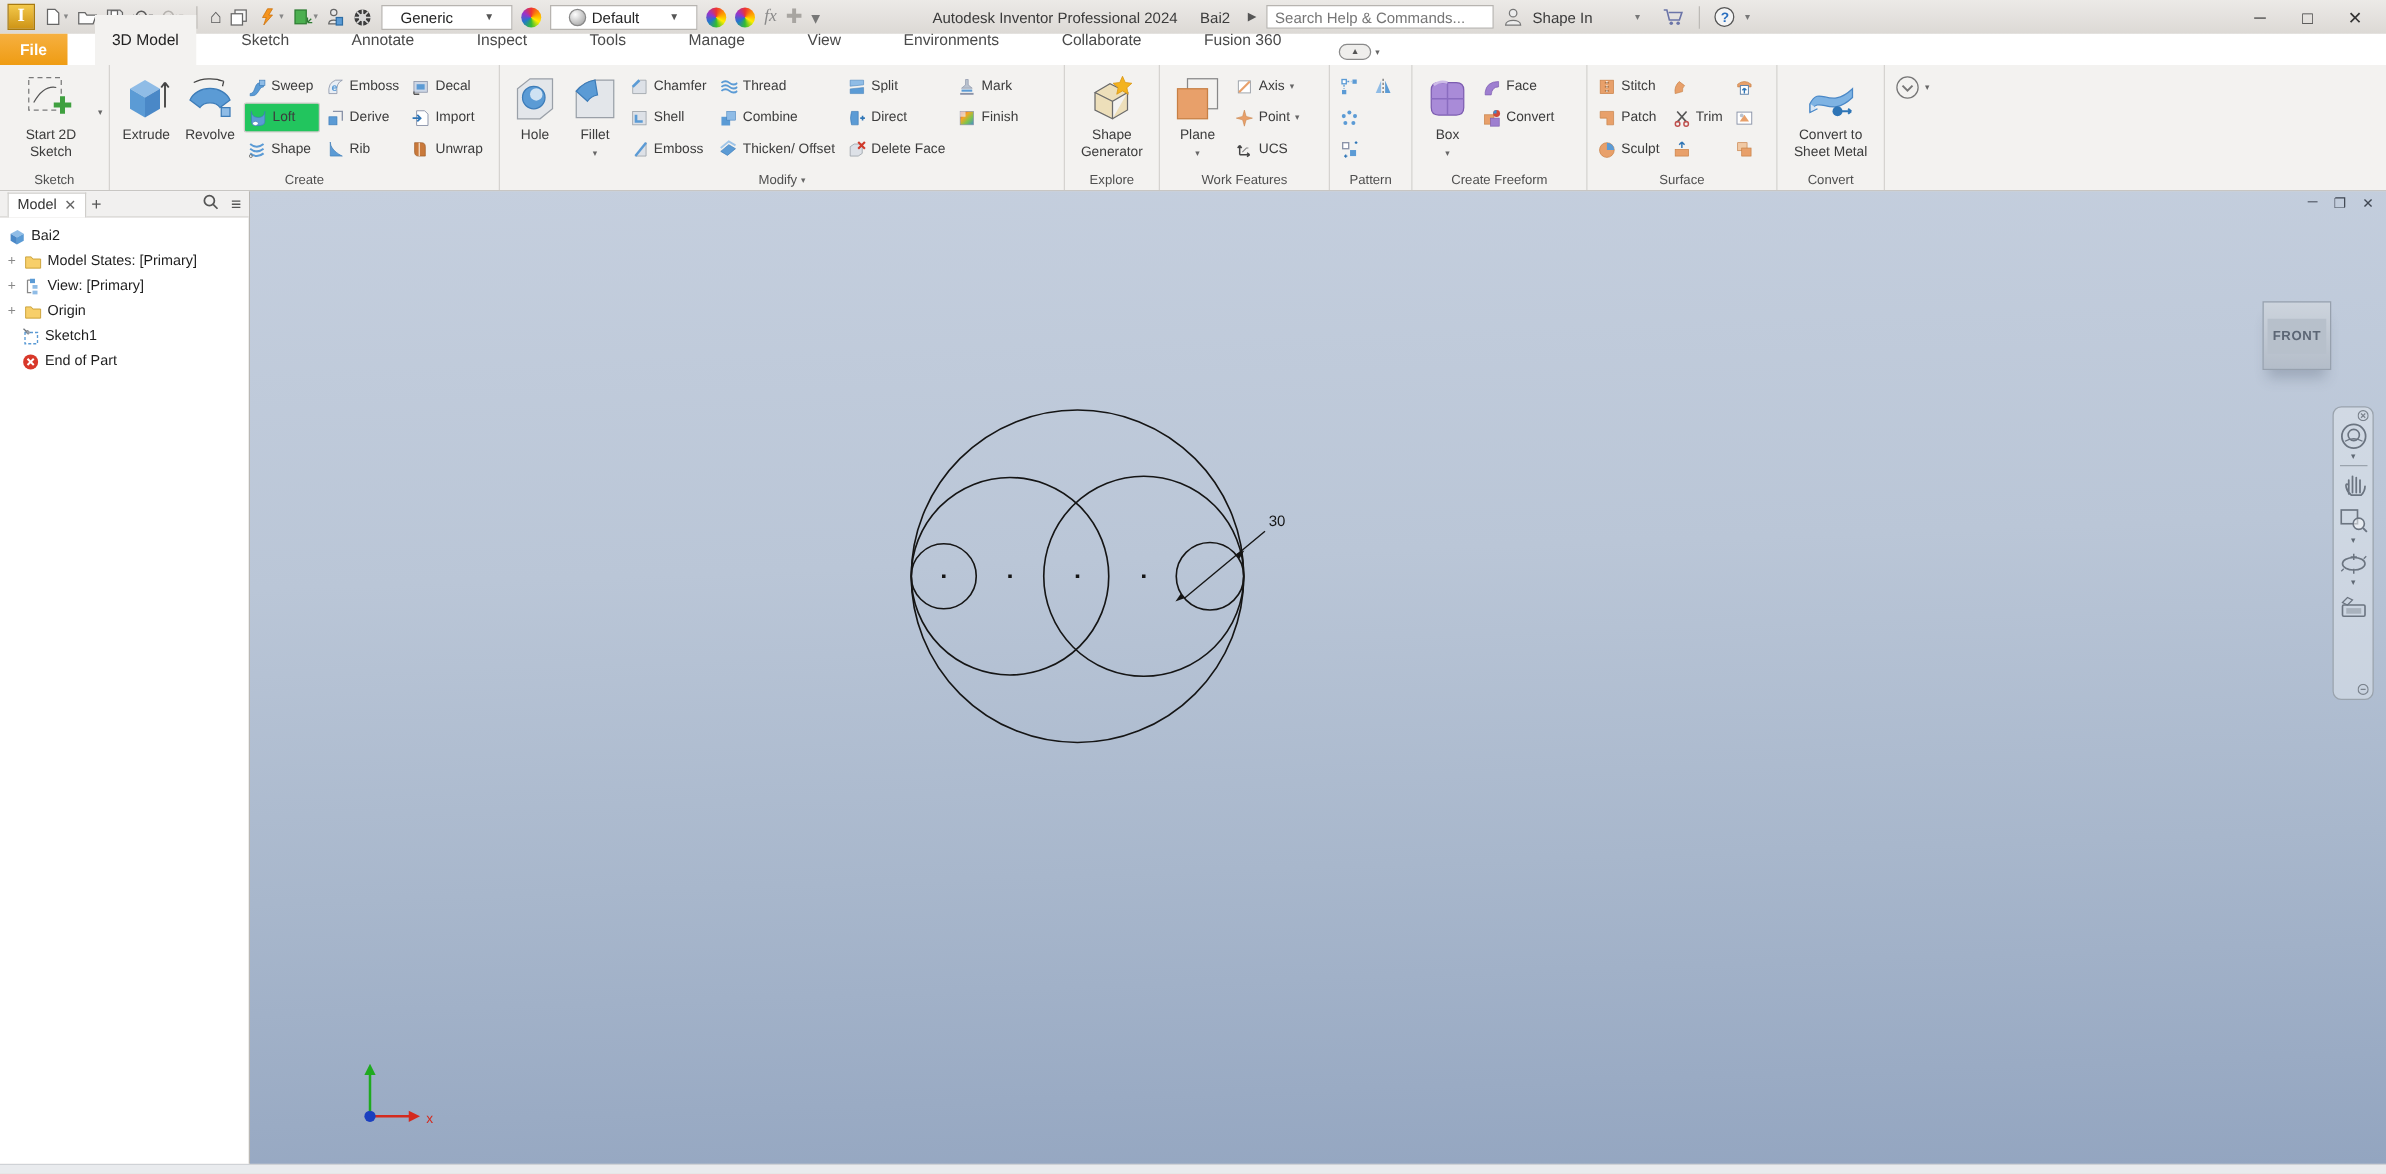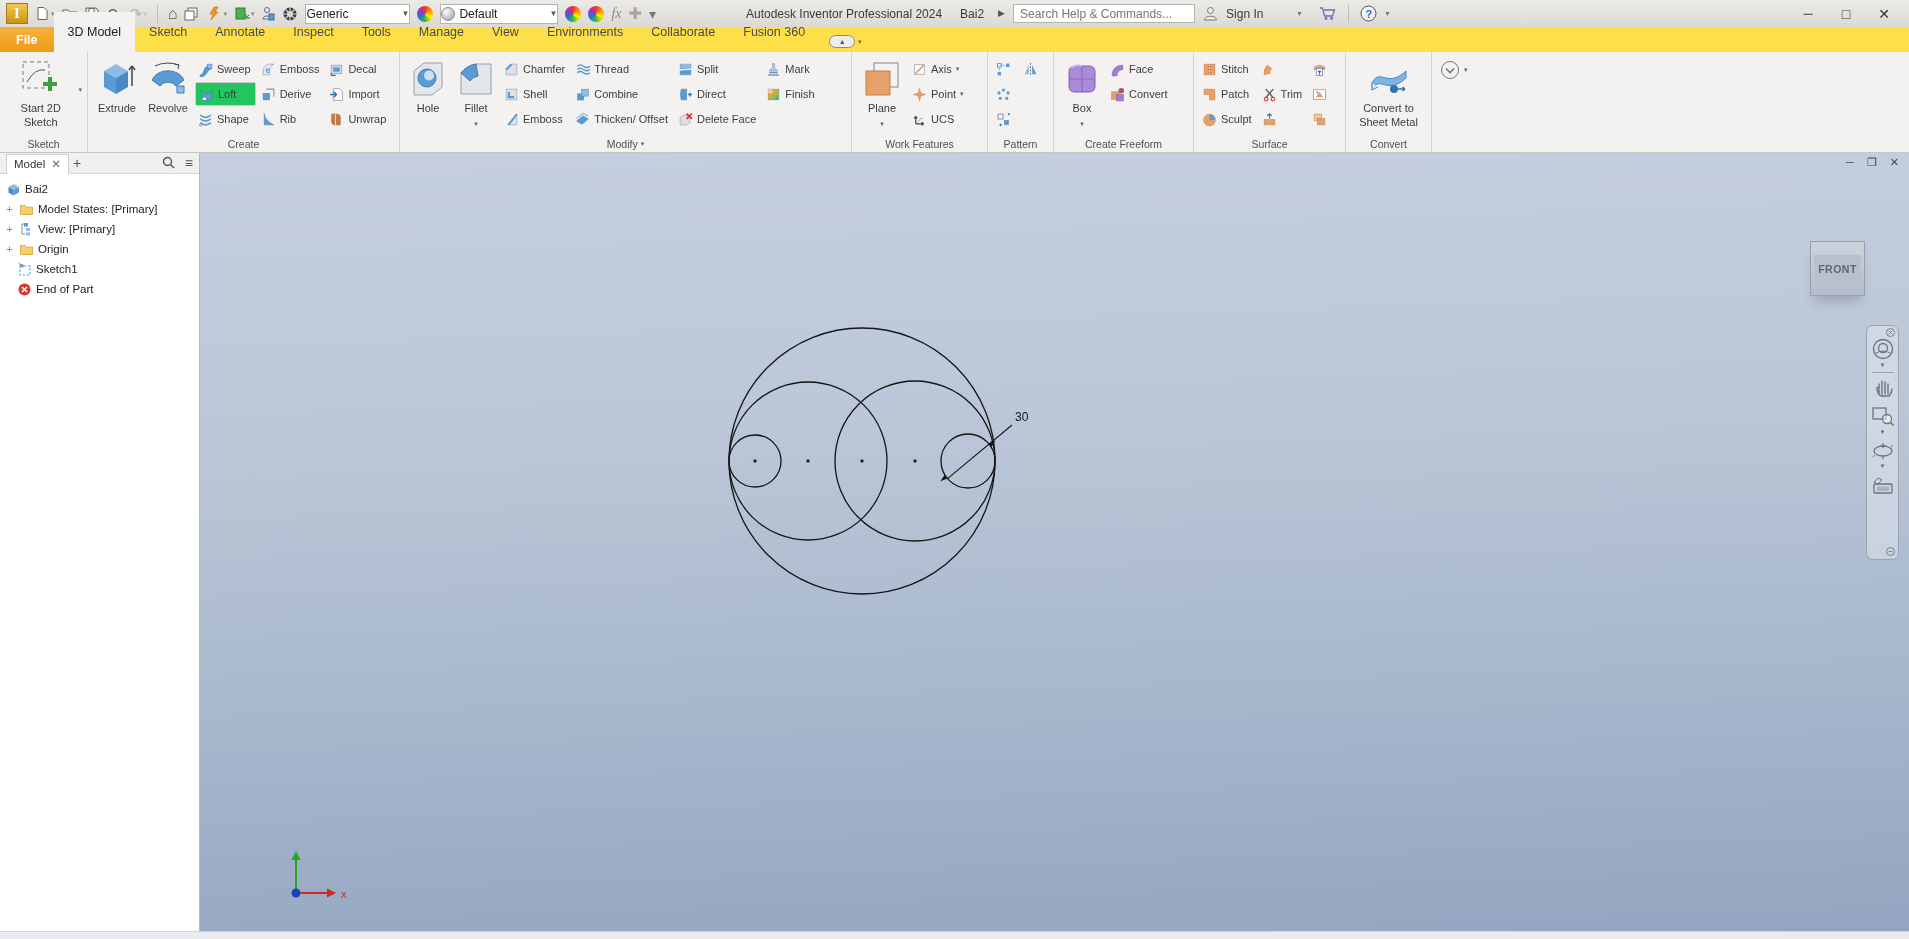--- a/index.html
+++ b/index.html
@@ -7,33 +7,33 @@
   .app { position:relative; width:1909px; height:939px; background:#d6d3cf; }
 
   
   .titlebar { height:27px; background:linear-gradient(#eceae7,#dcd9d5); display:flex; align-items:center; padding:0 6px; font-size:12px; color:#333; }
   .qat { display:flex; align-items:center; gap:7px; }
   .logo { width:22px; height:21px; background:linear-gradient(#f3c84a,#ce9416); border:1px solid #a87a10; color:#fff; font-family:"Liberation Serif",serif; font-weight:bold; font-size:15px; display:flex; align-items:center; justify-content:center; }
   .qicon { color:#5a5a5a; font-size:14px; line-height:1; display:inline-flex; align-items:center; cursor:default; }
   .qicon svg { display:block; }
   .qsep { width:1px; height:18px; background:#bdbab6; margin:0 3px; }
   .mini-caret { font-size:7px; color:#888; margin-left:1px; }
-  .dropfield { display:flex; align-items:center; background:#fff; border:1px solid #b7b4b0; height:20px; padding:0 0; width:105px; font-size:12px; color:#222; }
+  .dropfield { display:flex; align-items:center; background:#fff; border:1px solid #b7b4b0; height:20px; padding:0 14px; width:105px; font-size:12px; color:#222; }
   .dropfield .cartxt { flex:1; }
   .dropfield .dcaret { font-size:8px; color:#555; }
   .cwheel { width:16px; height:16px; border-radius:50%; background:conic-gradient(#e33,#f90,#fe0,#3b3,#27c,#93c,#e33); }
   .sphere { width:14px; height:14px; border-radius:50%; background:radial-gradient(circle at 35% 30%,#fdfdfd,#9a9a9a); border:1px solid #888; }
   .title-center { display:flex; align-items:center; gap:18px; margin-left:90px; color:#3a3a3a; }
   .title-right { display:flex; align-items:center; margin-left:14px; gap:8px; }
   .searchbox { width:182px; height:19px; border:1px solid #b7b4b0; background:#fff; font-size:12px; padding:0 6px; color:#555; font-family:"Liberation Sans",sans-serif; }
   .winbtns { display:flex; align-items:center; gap:0; margin-left:auto; }
   .winbtn { width:38px; text-align:center; font-size:13px; color:#333; }
 
   
-  .tabbar { height:25px; background:#fde047; display:flex; align-items:flex-end; padding-left:0; }
+  .tabbar { height:25px; background:#ffffff; display:flex; align-items:flex-end; padding-left:0;gap:22px; }
   .rtab { padding:20px 14px; font-size:12.5px; color:#4a4a4a; height:25px; display:flex; align-items:center; }
   .rtab.file { background:linear-gradient(#f6b040,#ef9c13); color:#fff; font-weight:bold; padding:4px 16px; }
   .rtab.active { background:#f3f2f0; color:#222; }
   .ribbon-pill { margin-left:10px; display:flex; align-items:center; gap:3px; margin-bottom:4px; }
   .pillbox { width:26px; height:13px; border:1px solid #8a8a8a; border-radius:7px; display:flex; align-items:center; justify-content:center; font-size:7px; color:#555; background:#efeeec; }
 
   
   .ribbon { height:101px; background:#f3f2f0; border-bottom:1px solid #c8c6c3; display:flex; }
   .panel { display:flex; flex-direction:column; border-right:1px solid #d5d3d0; }
   .panel-body { flex:1; display:flex; align-items:flex-start; padding:4px 5px 0 5px; gap:2px; }
@@ -167,21 +167,21 @@
     </div>
     <div class="title-right">
       <span class="qicon" style="font-size:9px;color:#555">▶</span>
       <input class="searchbox" placeholder="Search Help &amp; Commands..." style="">
       <span class="qicon">
           <svg width="15" height="15">
             <circle cx="7.5" cy="4.5" r="3" fill="#ececec" stroke="#777"></circle>
             <path d="M1.5 14 c0-5 12-5 12 0 Z" fill="#ececec" stroke="#777"></path>
           </svg>
         </span>
-      <span style="color:#3a3a3a">Sign In</span>
+      <span style="color:#3a3a3a">Shape In</span>
       <span class="qicon" style="font-size:8px;color:#777;margin-left:26px">▾</span>
       <span class="qicon" style="margin-left:10px">
           <svg width="18" height="15">
             <path d="M1 2 h2.5 l2 8 h8 l2-6 H5" fill="none" stroke="#6b74a8" stroke-width="1.3"></path>
             <circle cx="7" cy="12.5" r="1.4" fill="#6b74a8"></circle>
             <circle cx="12.5" cy="12.5" r="1.4" fill="#6b74a8"></circle>
           </svg>
         </span>
       <span class="qsep"></span>
       <span class="qicon">
@@ -482,20 +482,36 @@
               <span>Finish</span>
             </span>
         </div>
       </div>
       <div class="panel-label">
           <span>Modify</span>
           <span class="carr">▾</span>
         </div>
     </div>
 
+    <div class="panel" style="width:76px">
+      <div class="panel-body" style="justify-content:center">
+        <div class="bigbtn" style="width:66px">
+          <span class="bicon">
+              <svg width="44" height="42">
+                <path d="M8 16 L20 9 L34 16 L22 23 Z M8 16 V30 L22 37 V23 M34 16 V30 L22 37" fill="rgba(230,200,120,.45)" stroke="#6b6b6b"></path>
+                <path d="M30 3 l2.2 5 5.3 .6 -4 3.6 1.1 5.2 -4.6 -2.7 -4.6 2.7 1.1 -5.2 -4 -3.6 5.3 -.6 Z" fill="#f3b31f" stroke="#d89410" stroke-width=".6"></path>
+              </svg>
+            </span>
+          <span class="blabel">Shape Generator</span>
+        </div>
+      </div>
+      <div class="panel-label">
+          <span>Explore</span>
+        </div>
+    </div>
 
     <div class="panel" style="width:136px">
       <div class="panel-body">
         <div class="bigbtn" style="width:50px">
           <span class="bicon">
               <svg width="40" height="40">
                 <rect x="12" y="4" width="24" height="24" fill="none" stroke="#888"></rect>
                 <rect x="4" y="12" width="24" height="24" fill="#e8a06a" stroke="#c77f44"></rect>
               </svg>
             </span>

